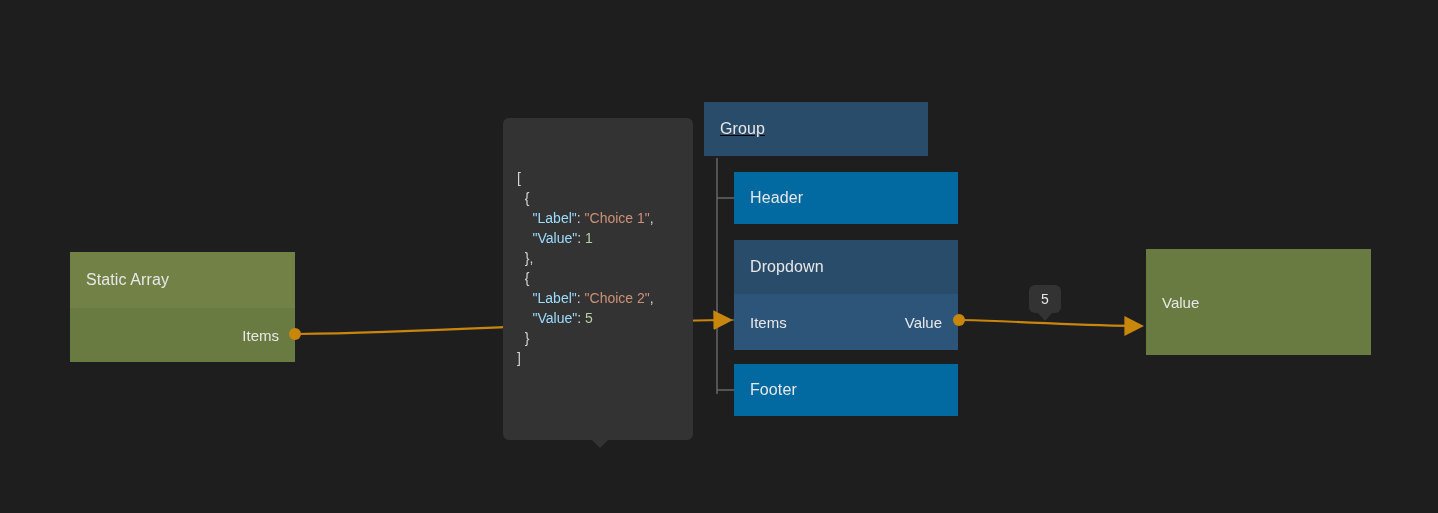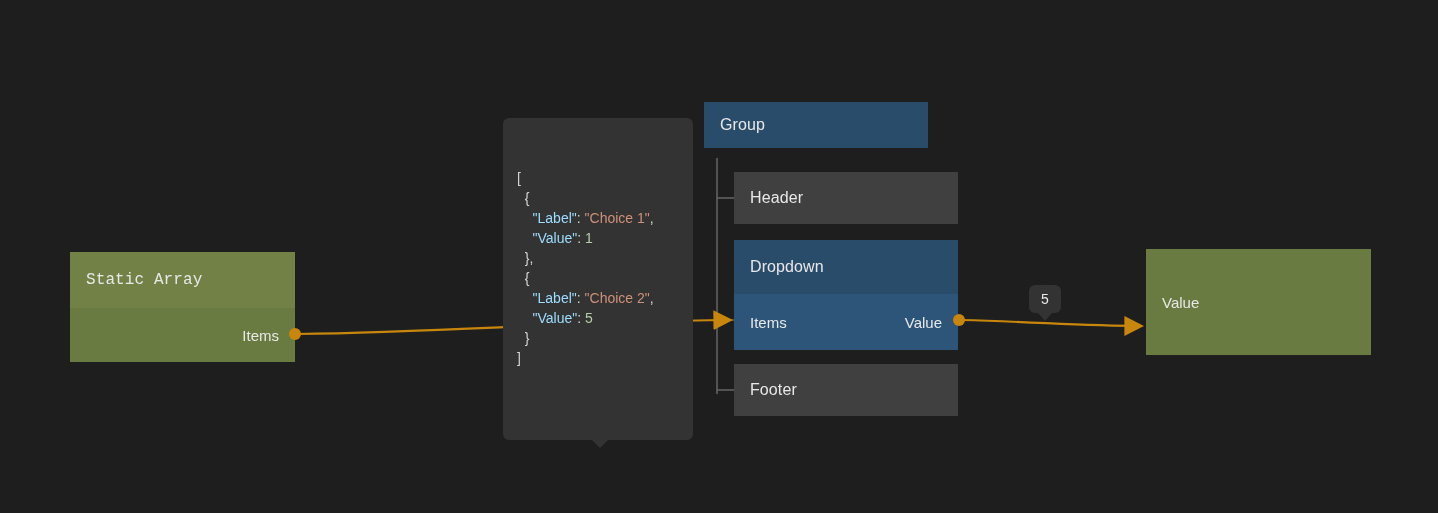--- a/index.html
+++ b/index.html
@@ -32,26 +32,26 @@
     letter-spacing: .1px;
   }
   .node-body {
     flex: 1;
     display: flex; align-items: center;
     padding: 0 16px;
     font-size: 15px;
     color: #e8e8e8;
   }
   
-  .green .node-title { background: #728247; font-family: Liberation Mono, monospace; }
+  .green .node-title { background: #728247; }
   .green .node-body  { background: #6a7b41; }
   
   .blue .node-title { background: #2a4c6b; }
   .blue .node-body  { background: #2d557a; }
-  .blue-solid { background: #404040; }
+  .blue-solid { background: #0369a1; }
 
   .port-label-right { margin-left: auto; }
   .row-split { display: flex; align-items: center; width: 100%; }
   .row-split .left { }
   .row-split .right { margin-left: auto; }
 
   .port-dot {
     position: absolute;
     width: 12px; height: 12px;
     border-radius: 50%;
@@ -128,21 +128,21 @@
   </svg>
 
   <div class="node green" style="left:70px; top:252px; width:225px; height:110px;">
     <div class="node-title" style="height:56px;">Static Array</div>
     <div class="node-body">
       <span class="port-label-right">Items</span>
     </div>
   </div>
   <div class="port-dot" style="left:289px; top:328px;"></div>
 
-  <div class="node blue" style="left:704px; top:102px; width:224px; height:46px;">
+  <div class="node blue" style="left:704px; top:102px; width:224px; height:54px;text-decoration:underline;">
     <div class="node-title" style="height:54px;">Group</div>
   </div>
 
   <div class="node blue-solid" style="left:734px; top:172px; width:224px; height:52px;">
     <div class="node-title" style="height:52px;">Header</div>
   </div>
 
   <div class="node blue" style="left:734px; top:240px; width:224px; height:110px;">
     <div class="node-title" style="height:54px;">Dropdown</div>
     <div class="node-body">

